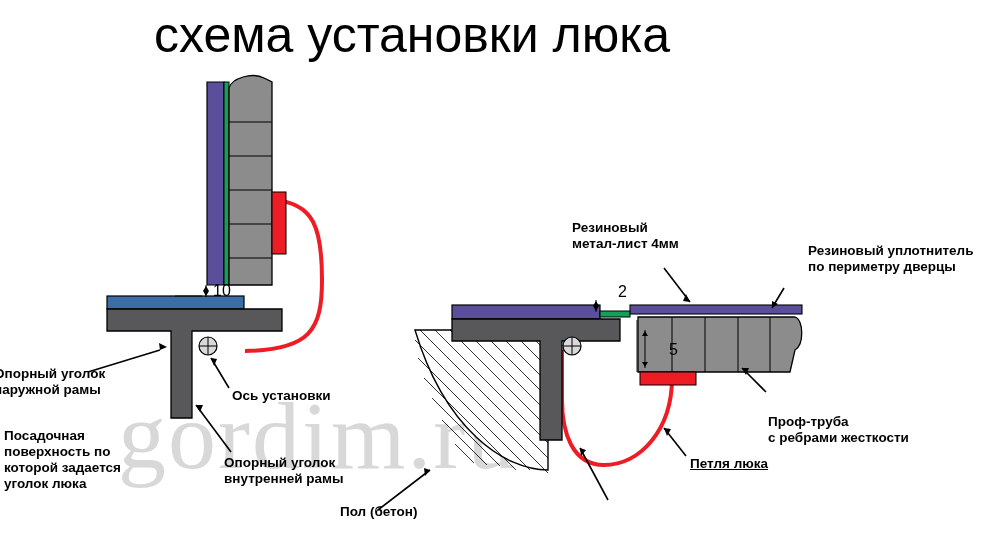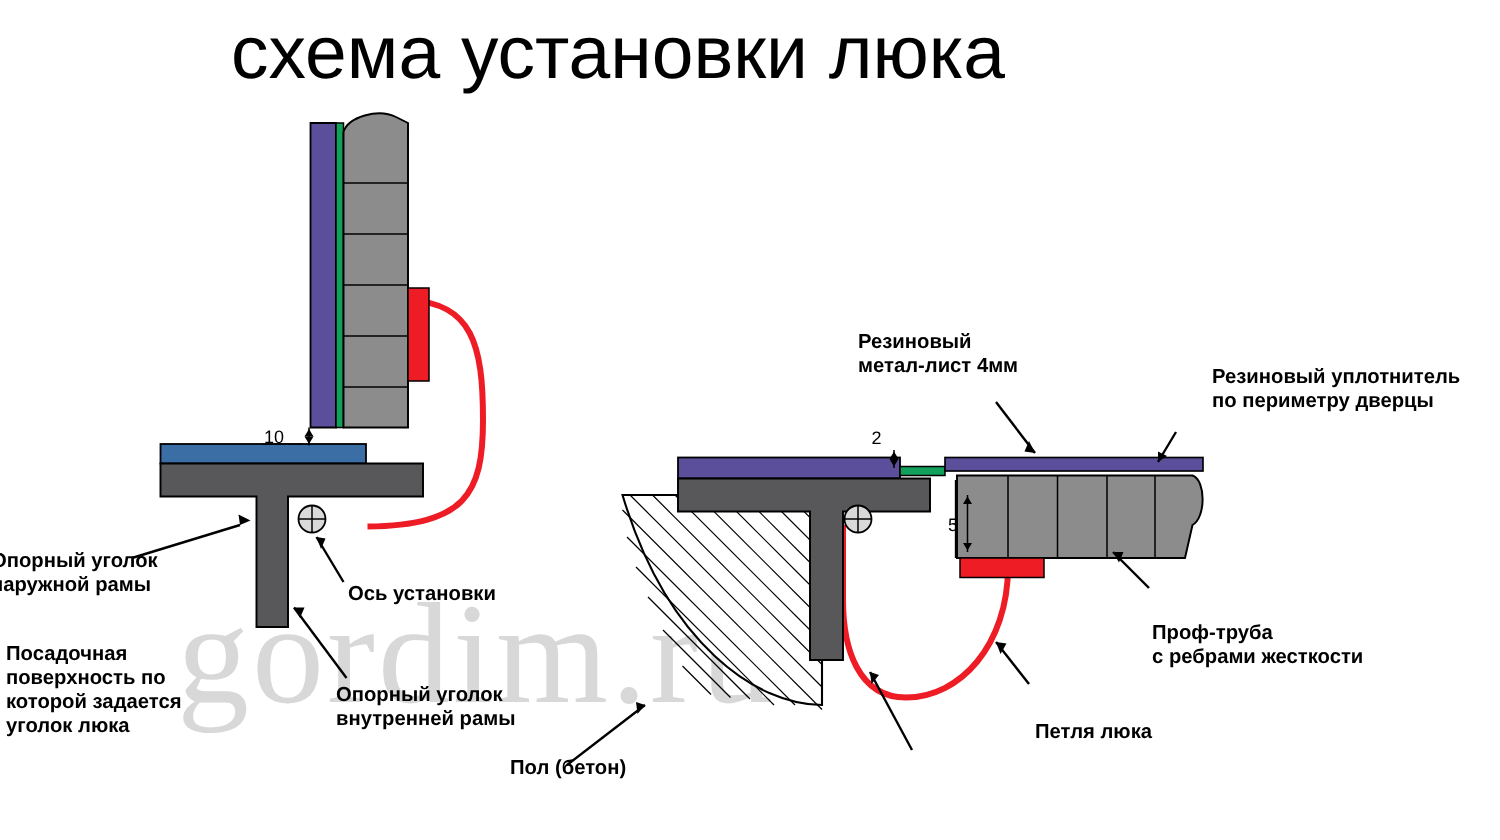--- a/index.html
+++ b/index.html
@@ -40,25 +40,26 @@
   .lbl {
     position: absolute;
     font-size: 13.5px;
     line-height: 16px;
     color: #000000;
     font-weight: bold;
     white-space: pre;
   }
   .dim {
     position: absolute;
-    font-size: 12px;
+    font-size: 16px;
     line-height: 12px;
     color: #000000;
     font-weight: normal;
     white-space: pre;
+    margin-left: 37px;
   }
   svg.art {
     position: absolute;
     left: 0;
     top: 0;
     width: 1000px;
     height: 560px;
   }
 </style>
 </head>
@@ -194,15 +195,15 @@
   <div class="lbl" style="left:232px; top:388px;">Ось установки</div>
   <div class="lbl" style="left:224px; top:455px;">Опорный уголок
 внутренней рамы</div>
   <div class="lbl" style="left:340px; top:504px;">Пол (бетон)</div>
   <div class="lbl" style="left:572px; top:220px;">Резиновый
 метал-лист 4мм</div>
   <div class="lbl" style="left:808px; top:243px;">Резиновый уплотнитель
 по периметру дверцы</div>
   <div class="lbl" style="left:768px; top:394px;margin-top:20px;">Проф-труба
 с ребрами жесткости</div>
-  <div class="lbl" style="left:690px; top:480px;">Петля люка</div>
+  <div class="lbl" style="left:690px; top:456px;text-decoration:underline;">Петля люка</div>
 
 </div>
 
 </body></html>

